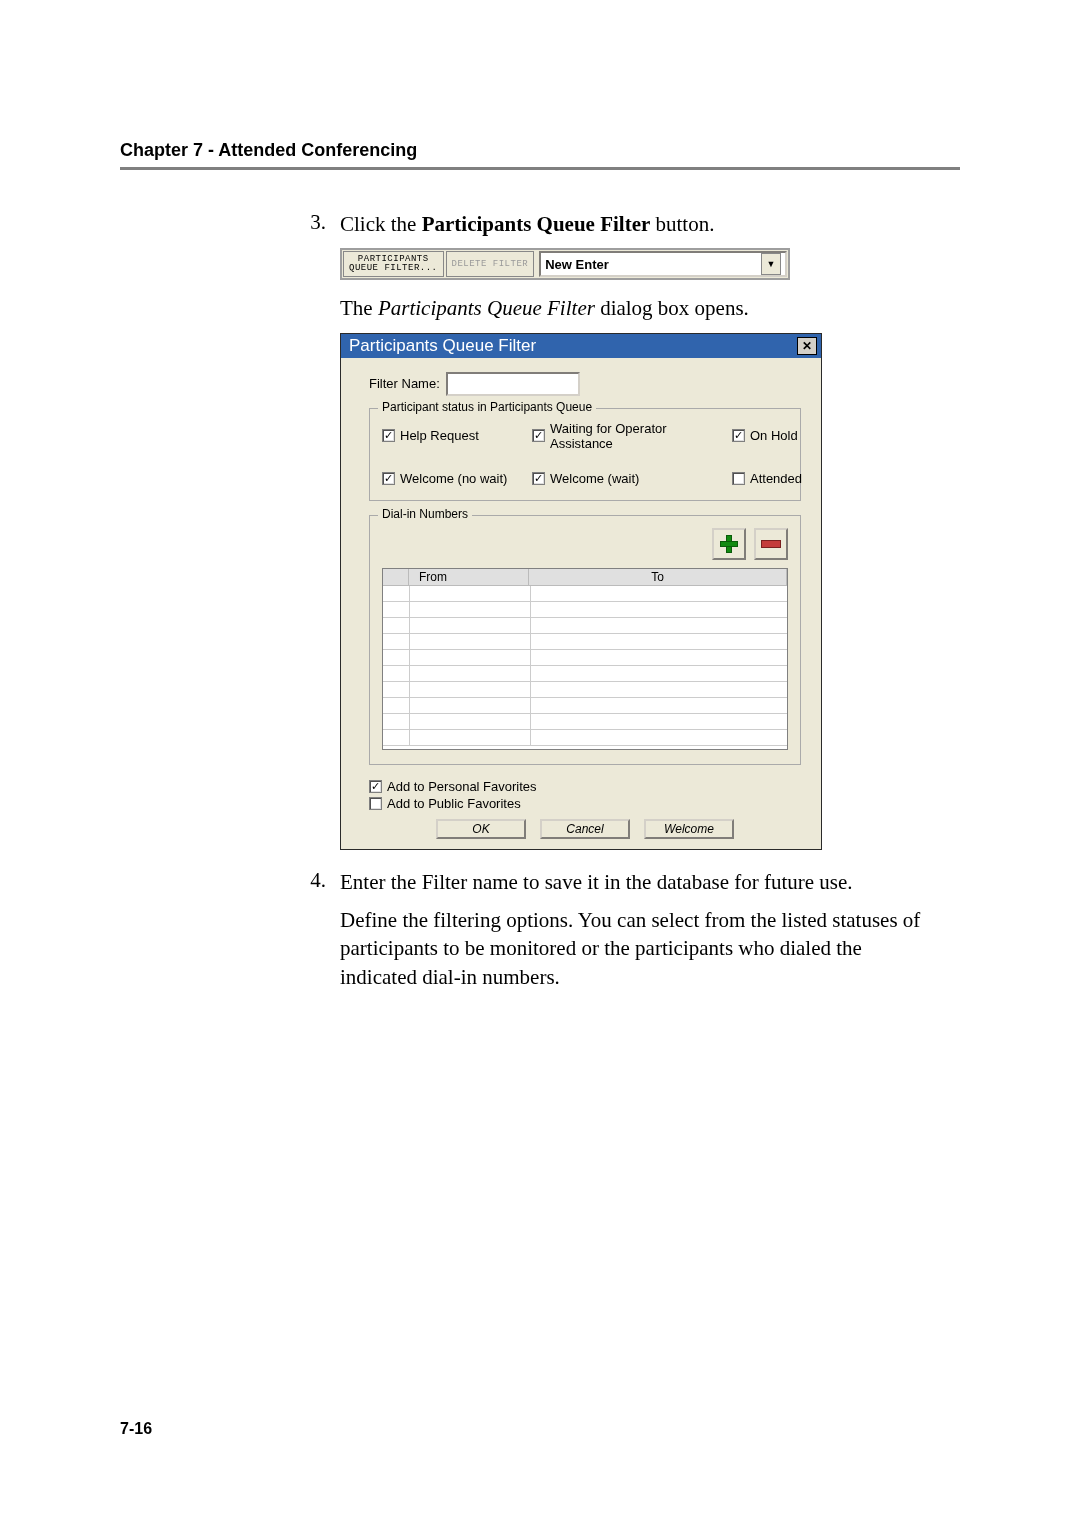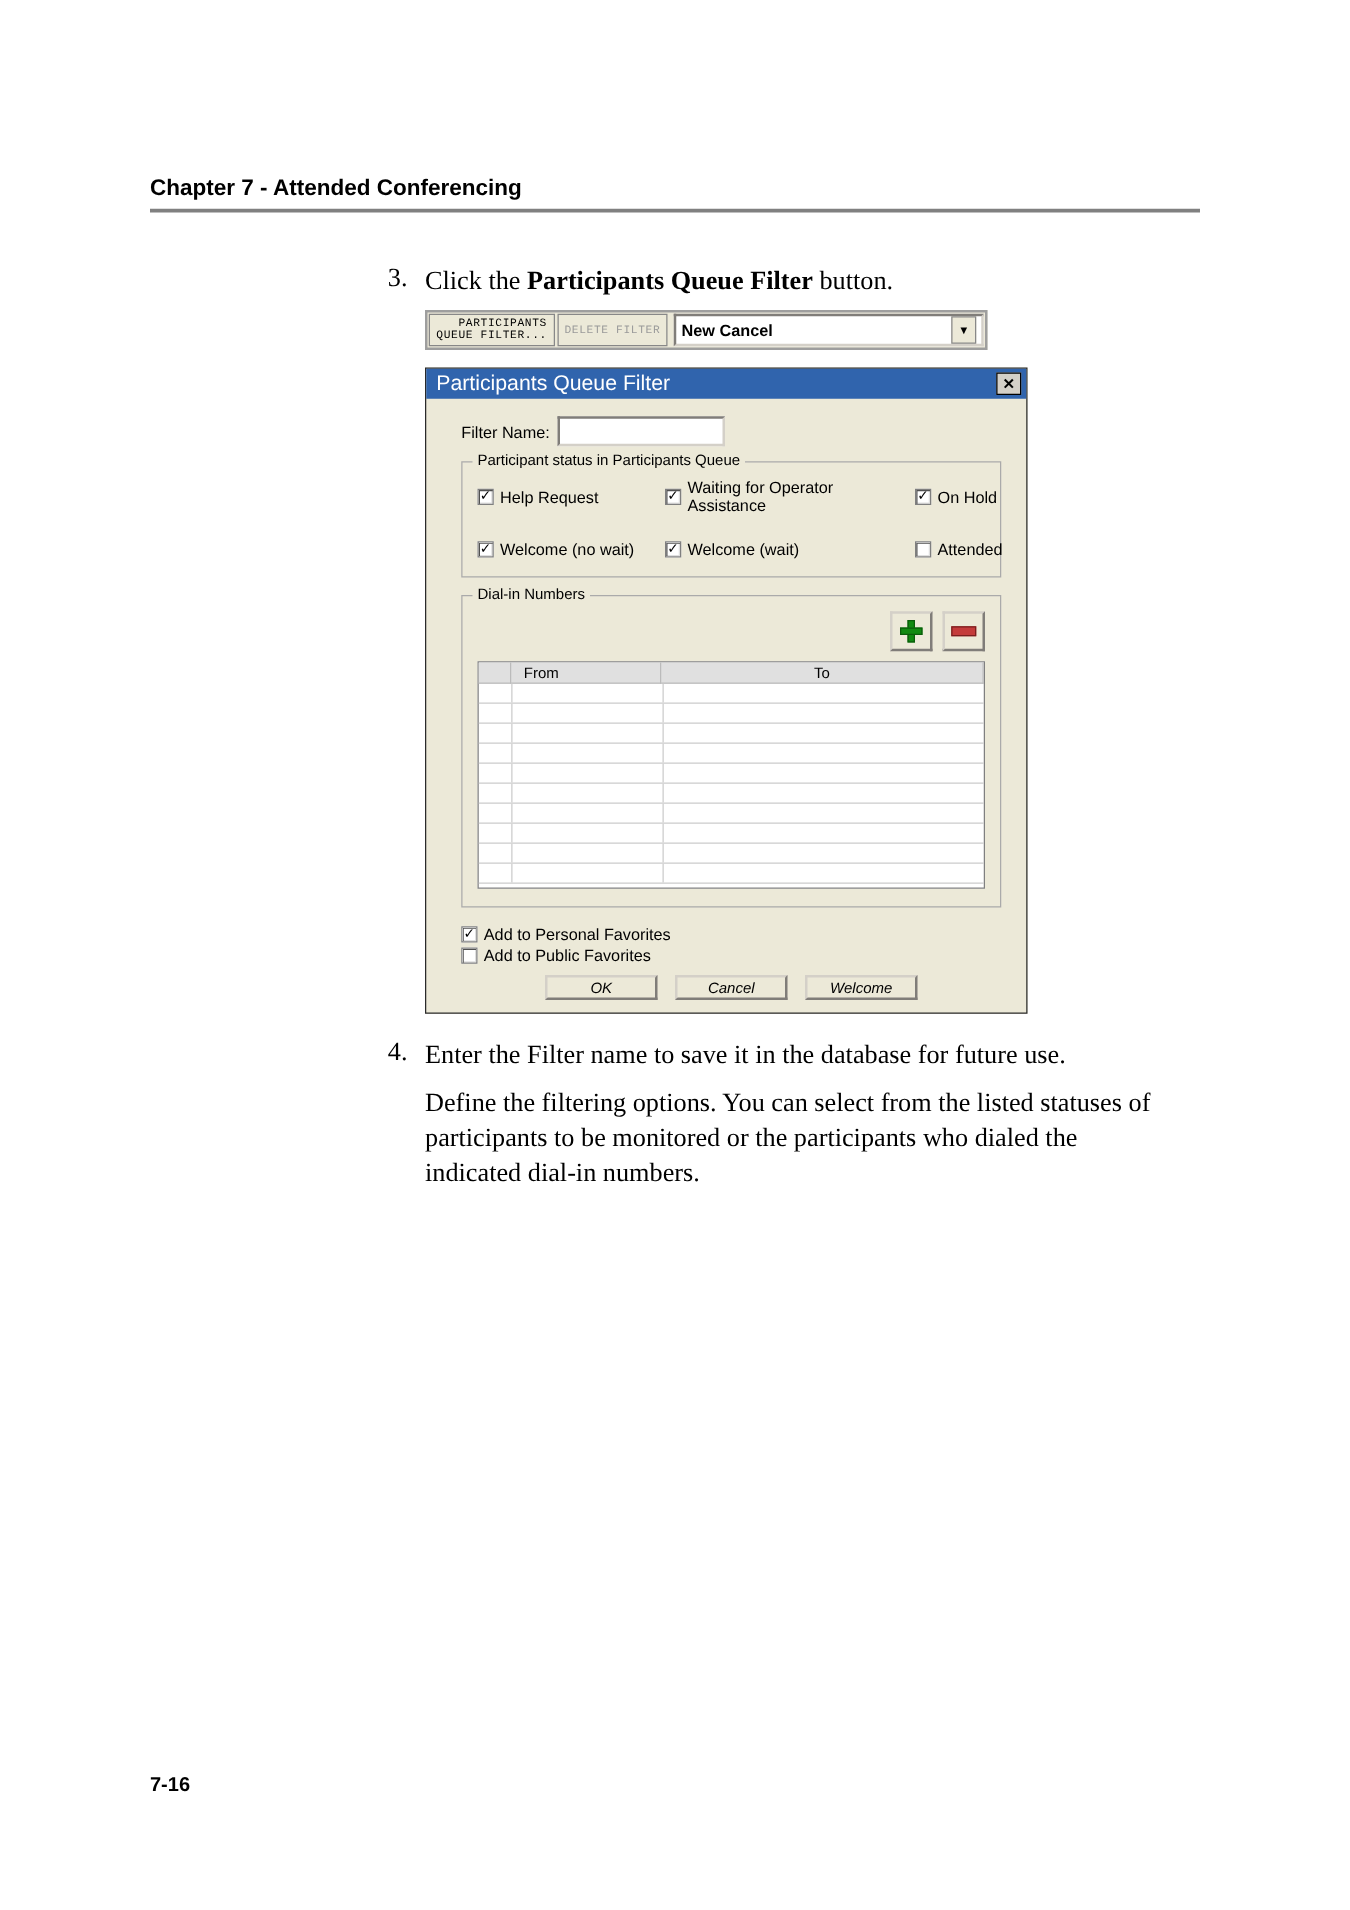--- a/index.html
+++ b/index.html
@@ -68,21 +68,21 @@
     background: #ece9d8;
     box-sizing: border-box;
   }
   .toolbar-btn {
     border: 1px solid #888;
     margin: 1px;
     padding: 0 5px;
     display: flex;
     flex-direction: column;
     justify-content: center;
-    align-items: flex-end;
+    align-items: center;
     font-family: "Courier New", monospace;
     font-size: 9px;
     line-height: 9px;
     letter-spacing: 0.5px;
     background: #ece9d8;
   }
   .toolbar-btn.disabled {
     color: #9a9a9a;
   }
   .toolbar-select {
@@ -300,25 +300,28 @@
     <div class="indent-block">
       <div class="toolbar-fig">
         <div class="toolbar-btn">
           <span>PARTICIPANTS</span>
           <span>QUEUE FILTER...</span>
         </div>
         <div class="toolbar-btn disabled">
           <span>DELETE FILTER</span>
         </div>
         <div class="toolbar-select">
-          <span>New Cancel</span>
+          <span>New Enter</span>
           <div class="toolbar-dd">▼</div>
         </div>
       </div>
 
+      <div class="step-body" style="margin-bottom:10px;">
+        <span>The </span><span class="italic">Participants Queue Filter</span><span> dialog box opens.</span>
+      </div>
 
       <div class="dialog">
         <div class="dialog-title">
           <span>Participants Queue Filter</span>
           <div class="dlg-close">✕</div>
         </div>
         <div class="dialog-body">
           <div class="fn-row">
             <span>Filter Name:</span>
             <div class="text-input"></div>

